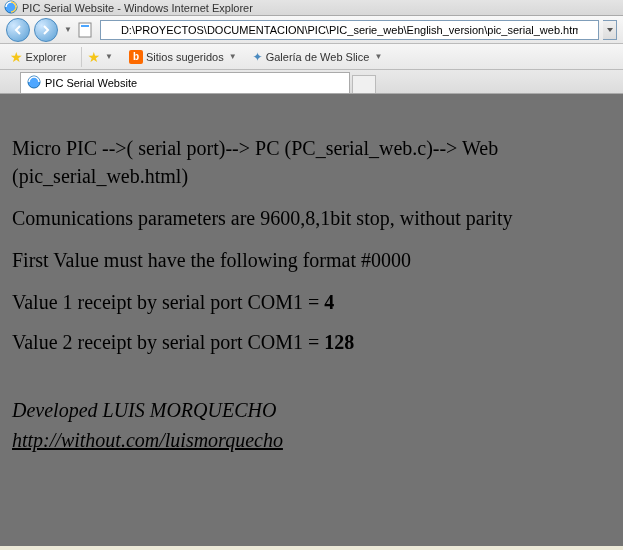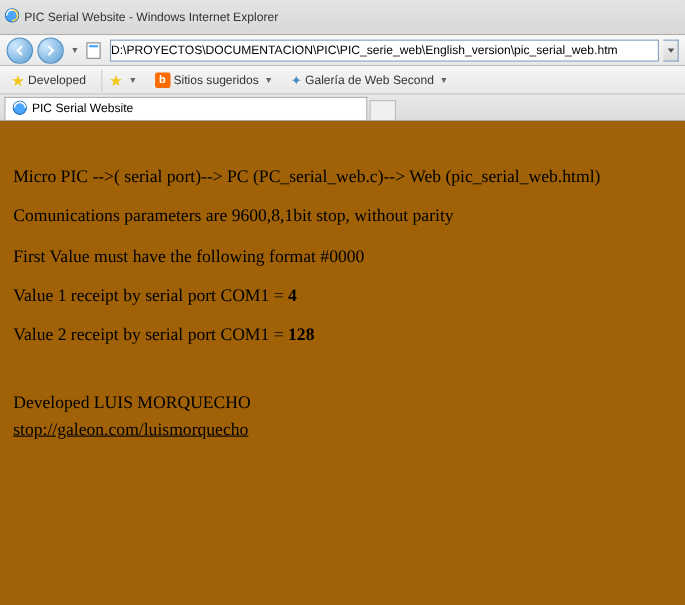--- a/index.html
+++ b/index.html
@@ -6,21 +6,21 @@
     body {
       font-family: Tahoma, Arial, sans-serif;
       font-size: 11px;
       background: #ece9d8;
       width: 623px;
       height: 550px;
       overflow: hidden;
     }
     .title-bar {
       background: linear-gradient(to bottom, #e4e4e4, #d8d8d8);
-      height: 32px;
+      height: 16px;
       display: flex;
       align-items: center;
       padding: 0 4px;
       border-bottom: 1px solid #aaa;
     }
     .title-bar .ie-icon { margin-right: 4px; }
     .title-text { font-size: 11px; color: #333; }
     .nav-bar {
       background: linear-gradient(to bottom, #f8f8f8, #e8e8e8);
       height: 28px;
@@ -40,21 +40,21 @@
       justify-content: center;
       cursor: pointer;
     }
     .nav-btn svg { width: 12px; height: 12px; }
     .address-input {
       flex: 1;
       height: 20px;
       border: 1px solid #7f9db9;
       background: #fff;
       font-size: 11px;
-      padding: 0 0;
+      padding: 0 20px;
       font-family: Tahoma, Arial, sans-serif;
     }
     .dropdown-arrow {
       width: 14px; height: 20px;
       background: linear-gradient(to bottom,#f0f0f0,#ddd);
       border: 1px solid #7f9db9;
       border-left: none;
       display: flex;
       align-items: center;
       justify-content: center;
@@ -93,21 +93,21 @@
       background: #fd6a00;
       color:#fff; font-weight:bold;
       display:inline-flex; align-items:center; justify-content:center;
       font-size:10px; border-radius:2px;
     }
     .tab-strip {
       background: linear-gradient(to bottom,#e9e9e9,#dcdcdc);
       height: 24px;
       display: flex;
       align-items: flex-end;
-      padding: 0 4px;
+      padding: 0 20px;
       border-bottom: 1px solid #aaa;
     }
     .tab {
       background: #fff;
       border: 1px solid #aaa;
       border-bottom: none;
       height: 21px;
       min-width: 330px;
       display: flex;
       align-items: center;
@@ -119,34 +119,34 @@
     .tab-blank {
       border: 1px solid #bbb;
       border-bottom: none;
       background: #f0f0f0;
       width: 24px;
       height: 18px;
       margin-left: 2px;
       cursor: pointer;
     }
     .content {
-      background: #a16207;
+      background: #737373;
       height: calc(550px - 20px - 28px - 26px - 24px);
       padding: 12px;
       font-family: "Times New Roman", Times, serif;
-      font-size: 16px;
+      font-size: 20px;
       color: #000;
       line-height: 1.4;
       overflow: hidden;
     }
     .content p { margin: 14px 0; }
     .content .first-line { margin-top: 28px; }
     .content a { color: #000; text-decoration: underline; }
     .bold { font-weight: bold; }
-    .dev-block { margin-top: 40px; }
+    .dev-block { margin-top: 40px; font-style: italic; }
     .dev-block p { margin: 2px 0; }
     .star-icon { color: #f5c518; font-size: 14px; }
     .blue-star { color: #4a8abf; font-size: 12px; }
     .chev { font-size: 8px; color: #666; margin-left:2px; }
   </style>
 </head>
 <body>
 
 <div class="title-bar">
   <span class="ie-icon">
@@ -181,34 +181,34 @@
   <div class="dropdown-arrow">
     <svg width="8" height="8" viewBox="0 0 8 8">
         <path d="M1 2 L4 6 L7 2 Z" fill="#555"></path>
       </svg>
   </div>
 </div>
 
 <div class="fav-bar">
   <div class="fav-item">
     <span class="star-icon">★</span>
-    <span>Developed</span>
+    <span>Explorer</span>
   </div>
   <div class="fav-item fav-dd">
     <span class="star-icon">★</span>
     <span class="chev">▼</span>
   </div>
   <div class="fav-item">
     <span class="b-icon">b</span>
     <span>Sitios sugeridos</span>
     <span class="chev">▼</span>
   </div>
   <div class="fav-item">
     <span class="blue-star">✦</span>
-    <span>Galería de Web Second</span>
+    <span>Galería de Web Slice</span>
     <span class="chev">▼</span>
   </div>
 </div>
 
 <div class="tab-strip">
   <div class="tab">
     <span>
       <svg width="14" height="14" viewBox="0 0 14 14">
           <circle cx="7" cy="7" r="6" fill="#4da6ff" stroke="#1a6fb3"></circle>
           <path d="M2 7 A5 5 0 0 1 12 7" stroke="#fff" stroke-width="1.5" fill="none"></path>
@@ -224,15 +224,15 @@
   <p>Comunications parameters are 9600,8,1bit stop, without parity</p>
   <p>First Value must have the following format #0000</p>
   <p style="margin-bottom:4px;">
     <span>Value 1 receipt by serial port COM1 = </span><span class="bold">4</span>
   </p>
   <p style="margin-top:12px;">
     <span>Value 2 receipt by serial port COM1 = </span><span class="bold">128</span>
   </p>
   <div class="dev-block">
     <p>Developed LUIS MORQUECHO</p>
-    <p><a href="#">stop://galeon.com/luismorquecho</a></p>
+    <p><a href="#">http://without.com/luismorquecho</a></p>
   </div>
 </div>
 
 </body></html>

